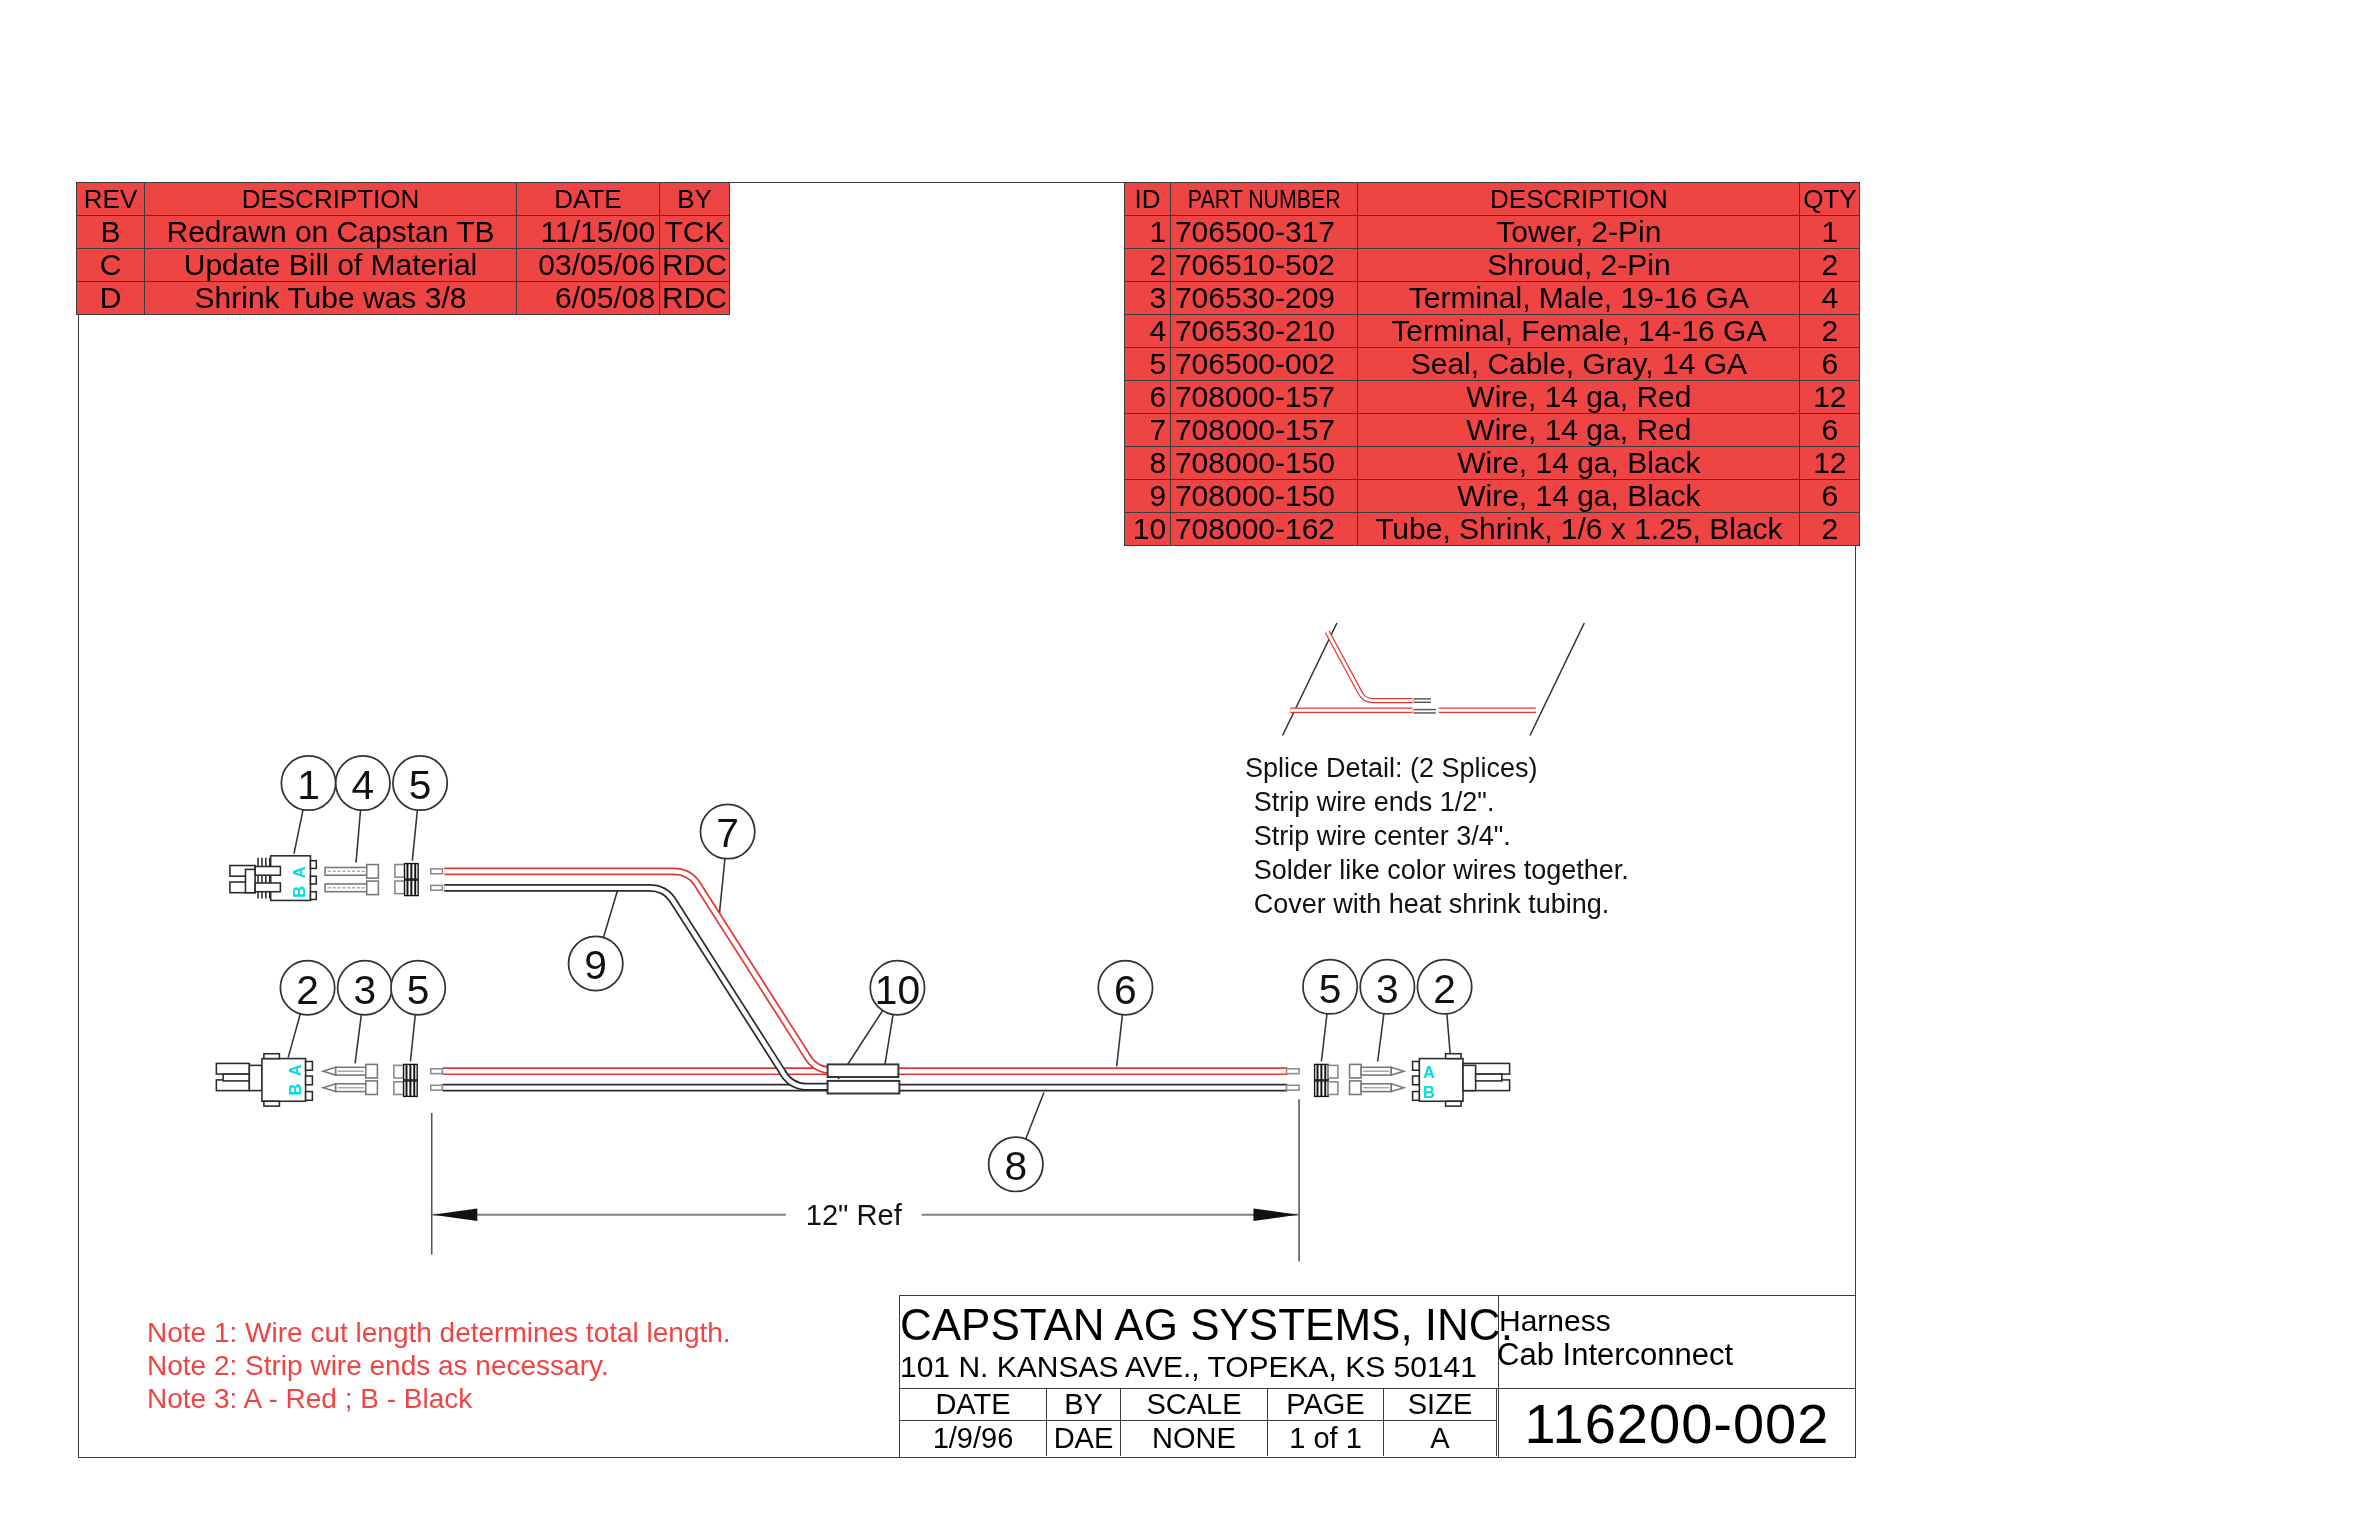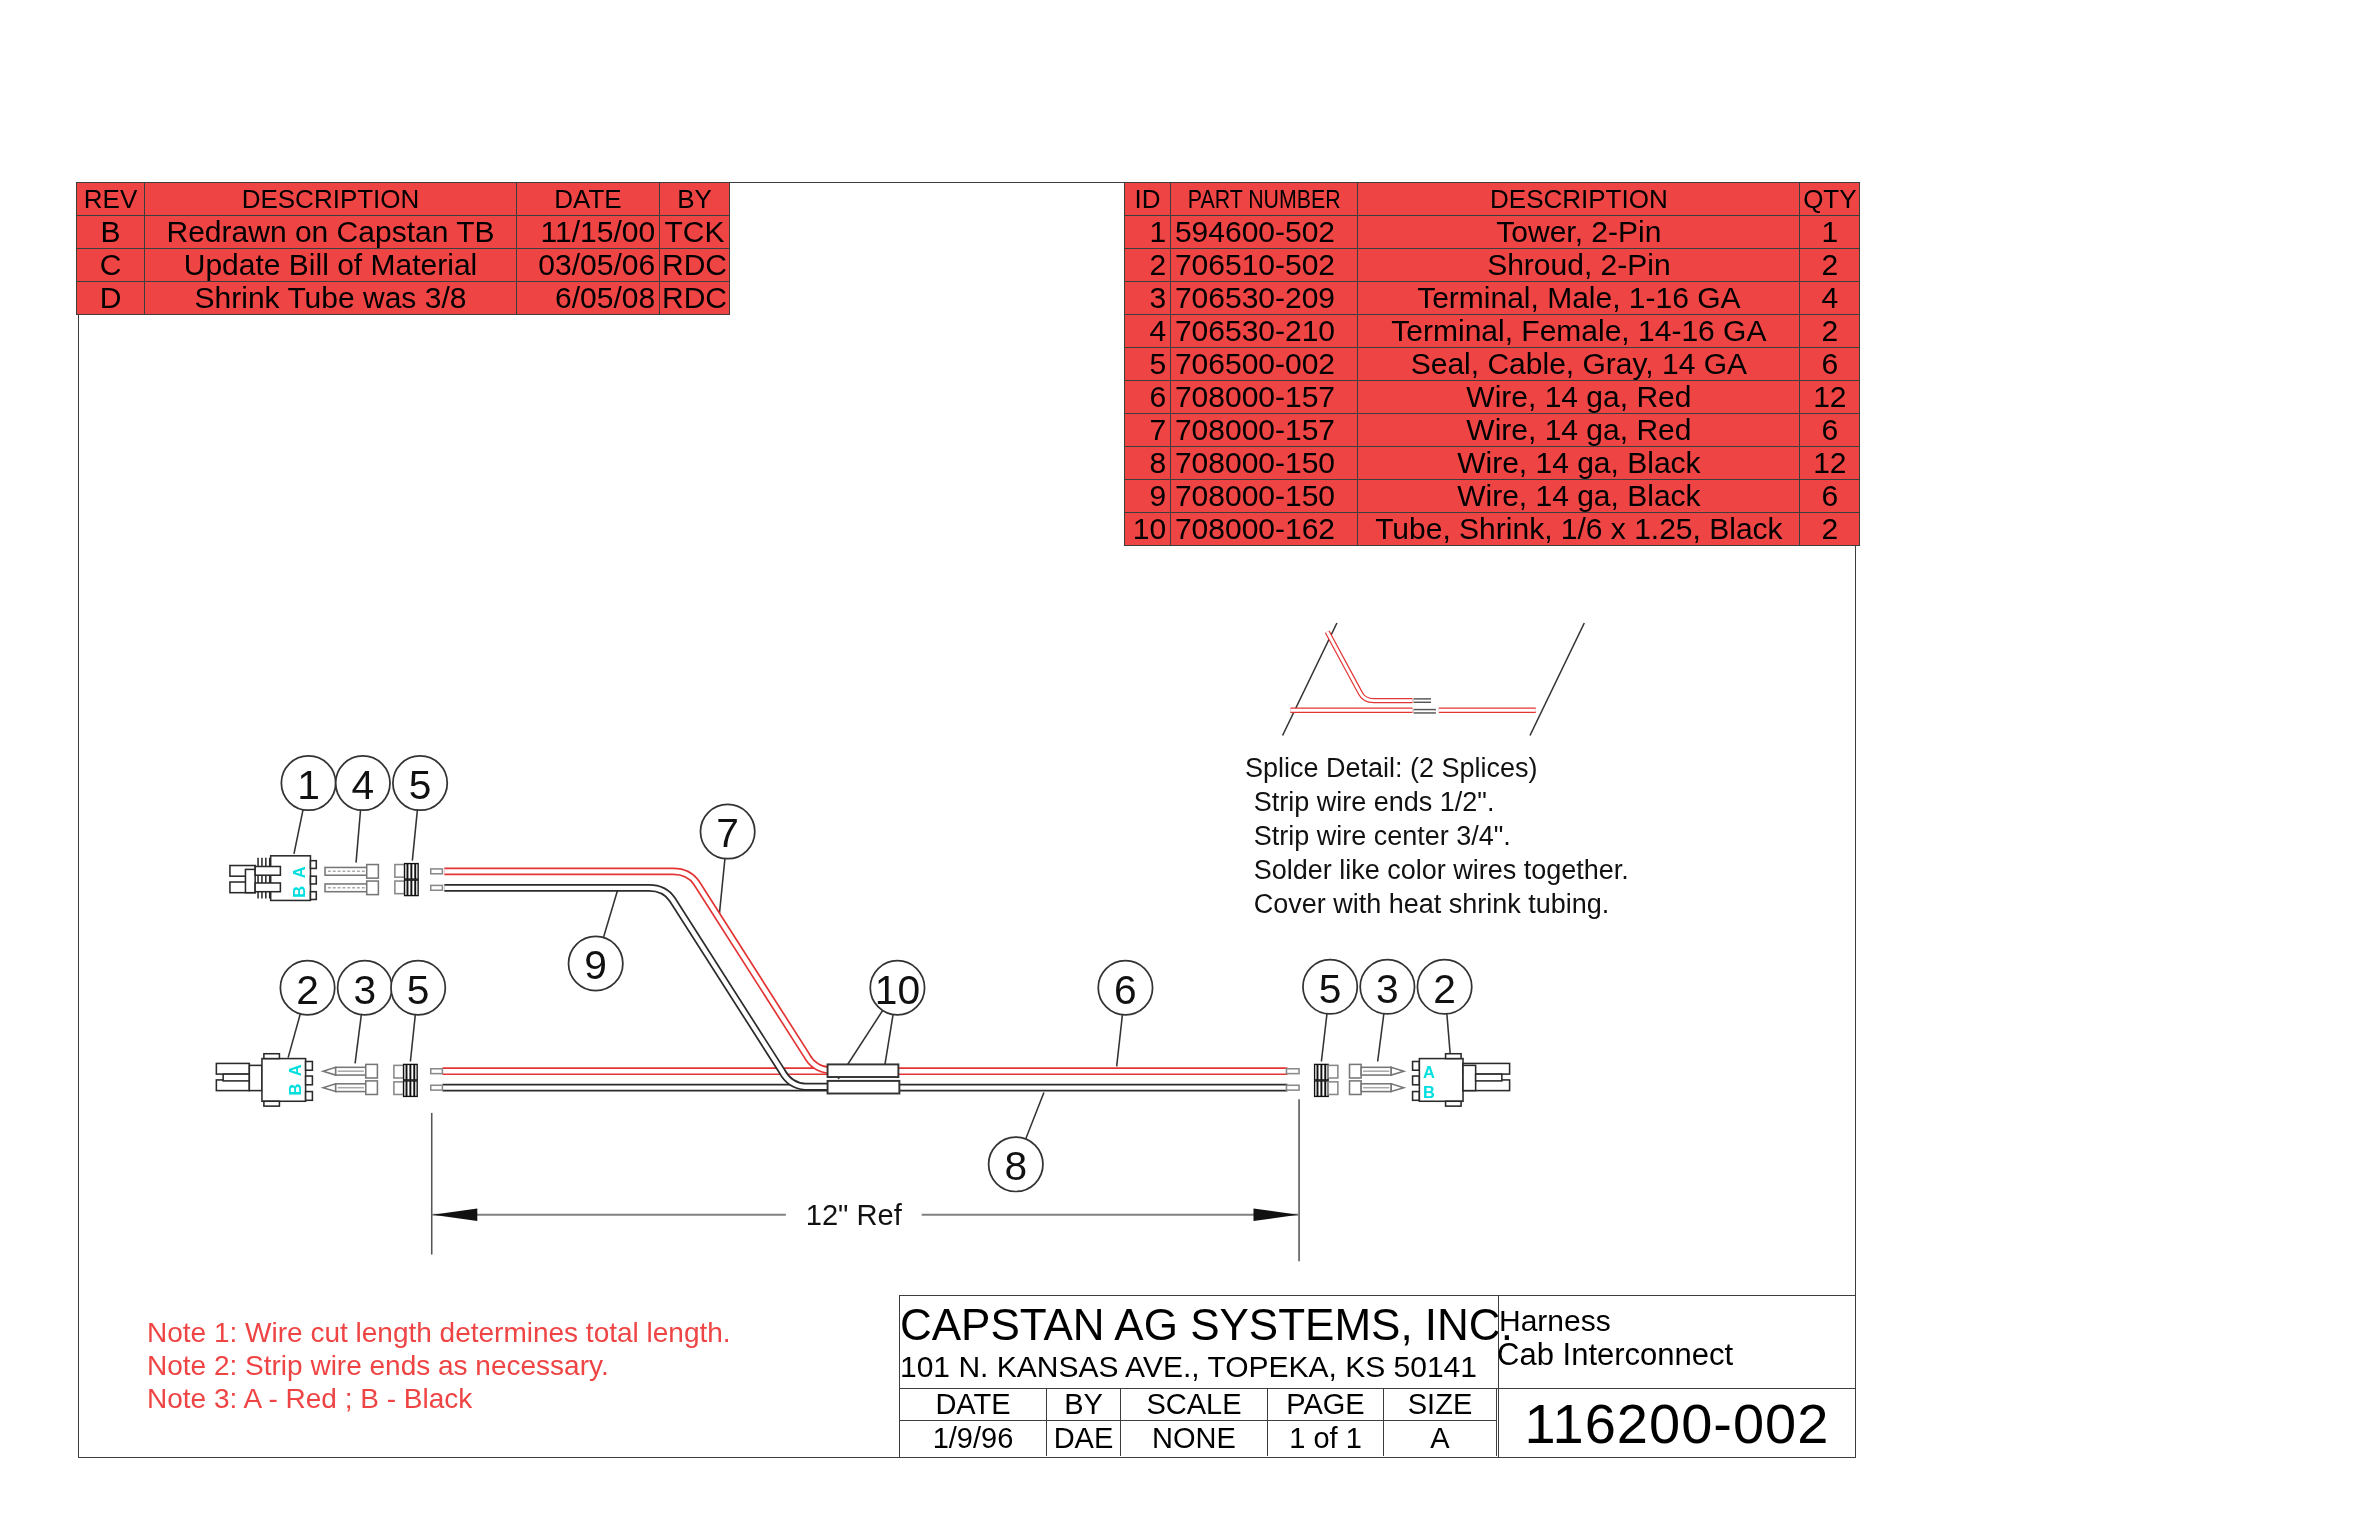--- a/index.html
+++ b/index.html
@@ -312,34 +312,34 @@
     </colgroup>
   <tbody>
       <tr>
     <th>ID</th>
     <th><span class="condense">PART NUMBER</span></th>
     <th>DESCRIPTION</th>
     <th>QTY</th>
   </tr>
   <tr>
     <td class="col-right">1</td>
-    <td class="col-left">594600-502</td>
+    <td class="col-left">706500-317</td>
     <td>Tower, 2-Pin</td>
     <td>1</td>
   </tr>
   <tr>
     <td class="col-right">2</td>
     <td class="col-left">706510-502</td>
     <td>Shroud, 2-Pin</td>
     <td>2</td>
   </tr>
   <tr>
     <td class="col-right">3</td>
     <td class="col-left">706530-209</td>
-    <td>Terminal, Male, 1-16 GA</td>
+    <td>Terminal, Male, 19-16 GA</td>
     <td>4</td>
   </tr>
   <tr>
     <td class="col-right">4</td>
     <td class="col-left">706530-210</td>
     <td>Terminal, Female, 14-16 GA</td>
     <td>2</td>
   </tr>
   <tr>
     <td class="col-right">5</td>

